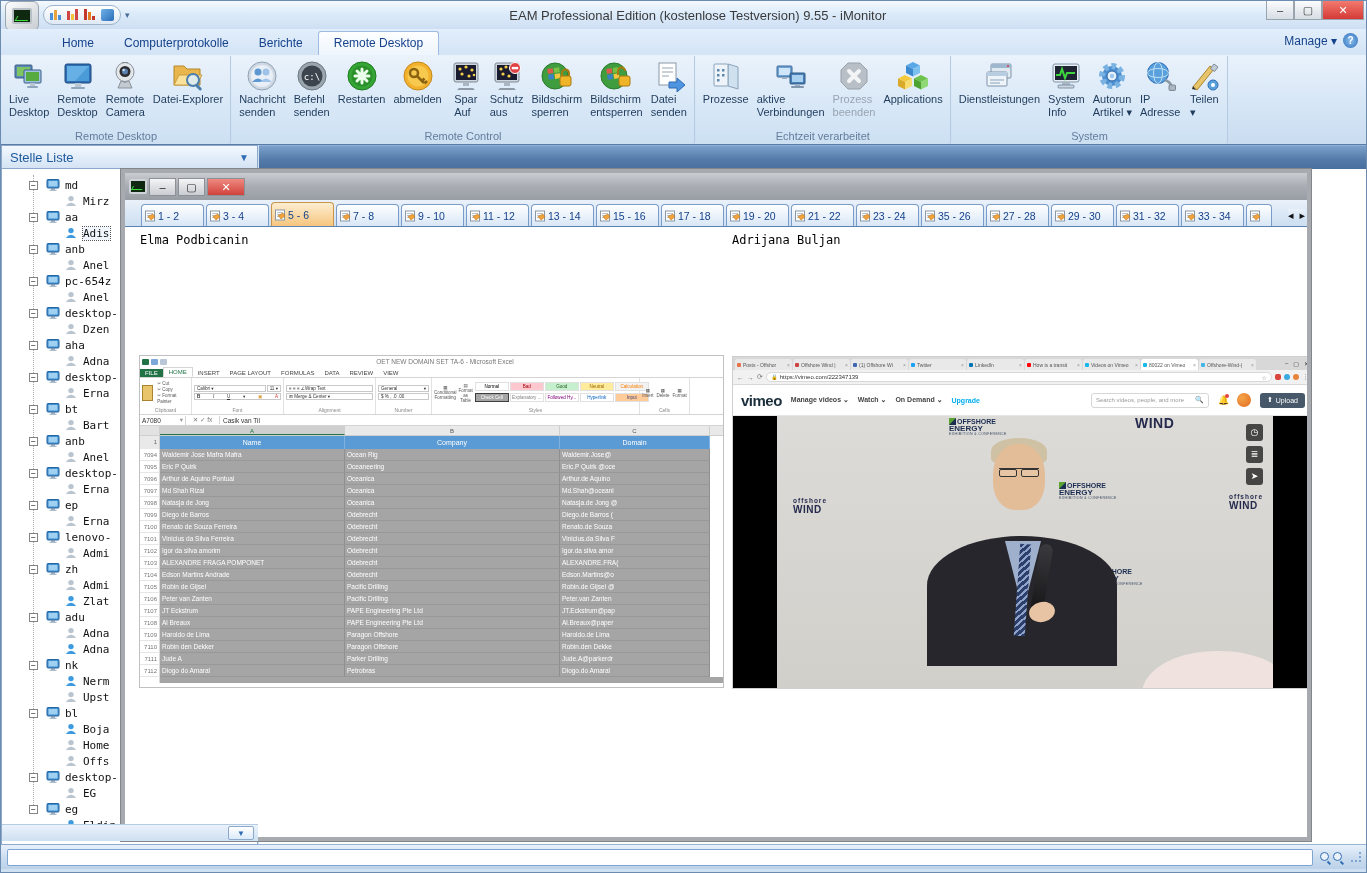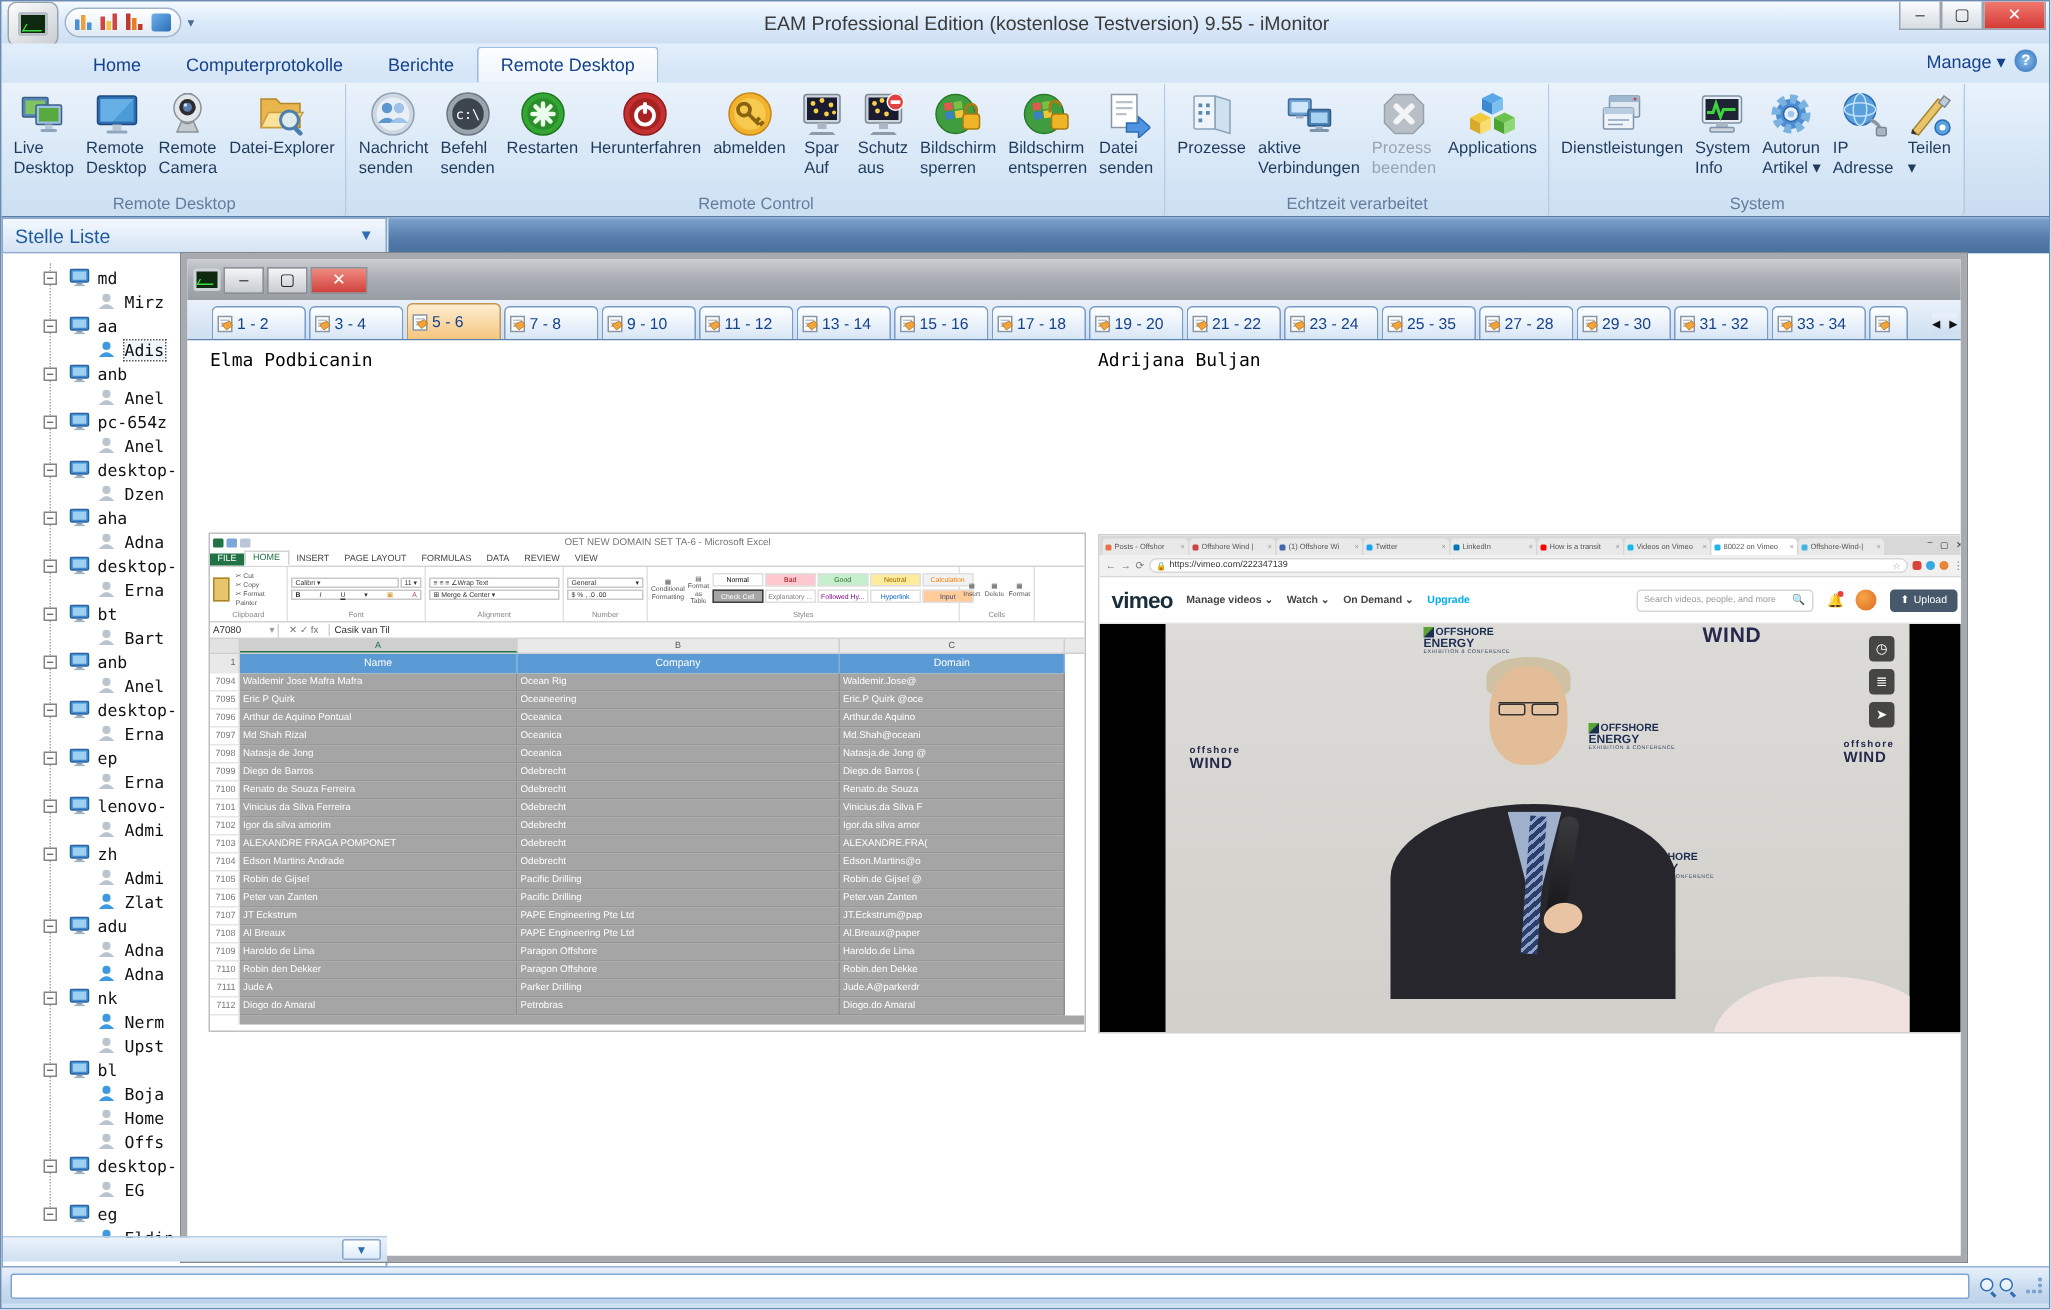--- a/index.html
+++ b/index.html
@@ -337,29 +337,20 @@
                 <circle cx="16" cy="16" r="14" fill="#35a635" stroke="#1d7a1d"></circle>
                 <circle cx="16" cy="16" r="10.5" fill="#2a8f2a"></circle>
                 <g stroke="#eafcea" stroke-width="3" stroke-linecap="round">
                   <path d="M16 9v14M9 16h14M11 11l10 10M21 11L11 21"></path>
                 </g>
               </svg></div>
             <div class="rlbl">Restarten</div>
           </div>
           <div class="rbtn">
             <div class="ric"><svg viewBox="0 0 32 32">
-                <circle cx="16" cy="16" r="14" fill="#c53030" stroke="#8f1d1d"></circle>
-                <circle cx="16" cy="16" r="10.5" fill="#a82222"></circle>
-                <circle cx="16" cy="17" r="6" fill="none" stroke="#fff" stroke-width="2.5"></circle>
-                <rect x="14.6" y="8" width="2.8" height="8" rx="1.4" fill="#fff"></rect>
-              </svg></div>
-            <div class="rlbl">Herunterfahren</div>
-          </div>
-          <div class="rbtn">
-            <div class="ric"><svg viewBox="0 0 32 32">
                 <circle cx="16" cy="16" r="14" fill="#f2b22e" stroke="#c4881a"></circle>
                 <circle cx="16" cy="16" r="10.5" fill="#f8c94f"></circle>
                 <circle cx="12" cy="13" r="4" fill="none" stroke="#8a6210" stroke-width="2.5"></circle>
                 <path d="M15 16l7 7M20 21l2.5-2.5M22.5 23.5L25 21" stroke="#8a6210" stroke-width="2.5" fill="none"></path>
               </svg></div>
             <div class="rlbl">abmelden</div>
           </div>
           <div class="rbtn">
             <div class="ric"><svg viewBox="0 0 32 32">
                 <rect x="4" y="3" width="24" height="19" rx="2" fill="#cdd6df" stroke="#7c8894"></rect>
@@ -1017,21 +1008,21 @@
               <path d="M4 6.5l5-2.5 2 3-4 3z" fill="#f2a33c" stroke="#b06f14" stroke-width=".5"></path>
             </svg></span>
           <span>23 - 24</span>
         </div>
         <div class="mtab">
           <span class="ticon"><svg viewBox="0 0 12 12">
               <rect x="1.5" y="1" width="9" height="10" fill="#fff" stroke="#8a97a5"></rect>
               <path d="M3 3.5h6M3 5.5h6M3 7.5h4" stroke="#b9c2cc"></path>
               <path d="M4 6.5l5-2.5 2 3-4 3z" fill="#f2a33c" stroke="#b06f14" stroke-width=".5"></path>
             </svg></span>
-          <span>25 - 35</span>
+          <span>35 - 26</span>
         </div>
         <div class="mtab">
           <span class="ticon"><svg viewBox="0 0 12 12">
               <rect x="1.5" y="1" width="9" height="10" fill="#fff" stroke="#8a97a5"></rect>
               <path d="M3 3.5h6M3 5.5h6M3 7.5h4" stroke="#b9c2cc"></path>
               <path d="M4 6.5l5-2.5 2 3-4 3z" fill="#f2a33c" stroke="#b06f14" stroke-width=".5"></path>
             </svg></span>
           <span>27 - 28</span>
         </div>
         <div class="mtab">

